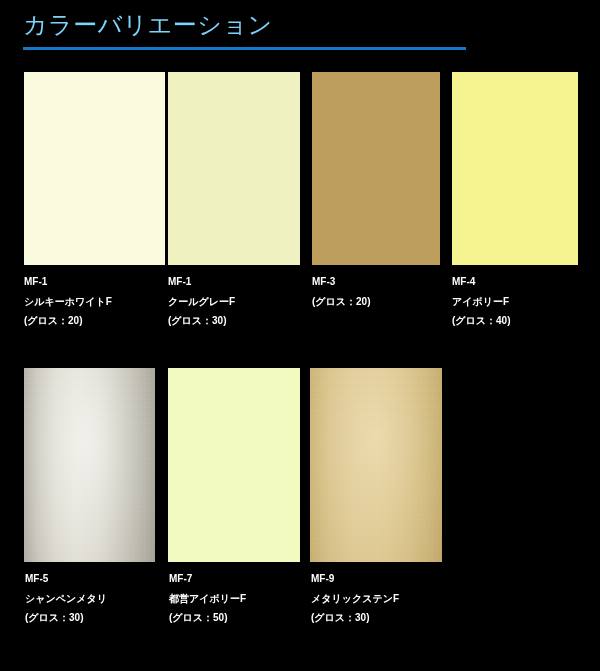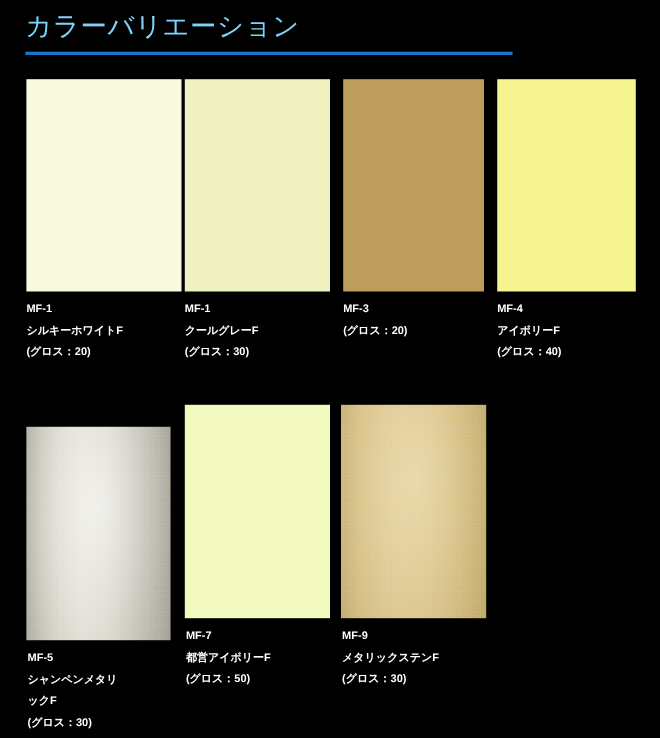--- a/index.html
+++ b/index.html
@@ -159,26 +159,25 @@
 
   <div class="swatch-cell" style="left:452px; top:72px; width:126px; height:230px;">
     <div class="swatch-chip" style="width:126px; height:193px; background:#F6F391;"></div>
     <div class="swatch-caption" style="top:200px;">
       <span class="cap-line">MF-4</span>
       <span class="cap-line">アイボリーF</span>
       <span class="cap-line">(グロス：40)</span>
     </div>
   </div>
 
-  <div class="swatch-cell" style="left:24px; top:368px; width:131px; height:260px;margin-top:20px;">
+  <div class="swatch-cell" style="left:24px; top:368px; width:131px; height:260px;">
     <div class="swatch-chip metal-silver" style="width:131px; height:194px;"></div>
     <div class="swatch-caption" style="top:201px; left:1px;">
       <span class="cap-line">MF-5</span>
       <span class="cap-line">シャンペンメタリ</span>
-      <span class="cap-line">ックF</span>
       <span class="cap-line">(グロス：30)</span>
     </div>
   </div>
 
   <div class="swatch-cell" style="left:168px; top:368px; width:132px; height:260px;">
     <div class="swatch-chip" style="width:132px; height:194px; background:#F2FAC0;"></div>
     <div class="swatch-caption" style="top:201px; left:1px;">
       <span class="cap-line">MF-7</span>
       <span class="cap-line">都営アイボリーF</span>
       <span class="cap-line">(グロス：50)</span>

